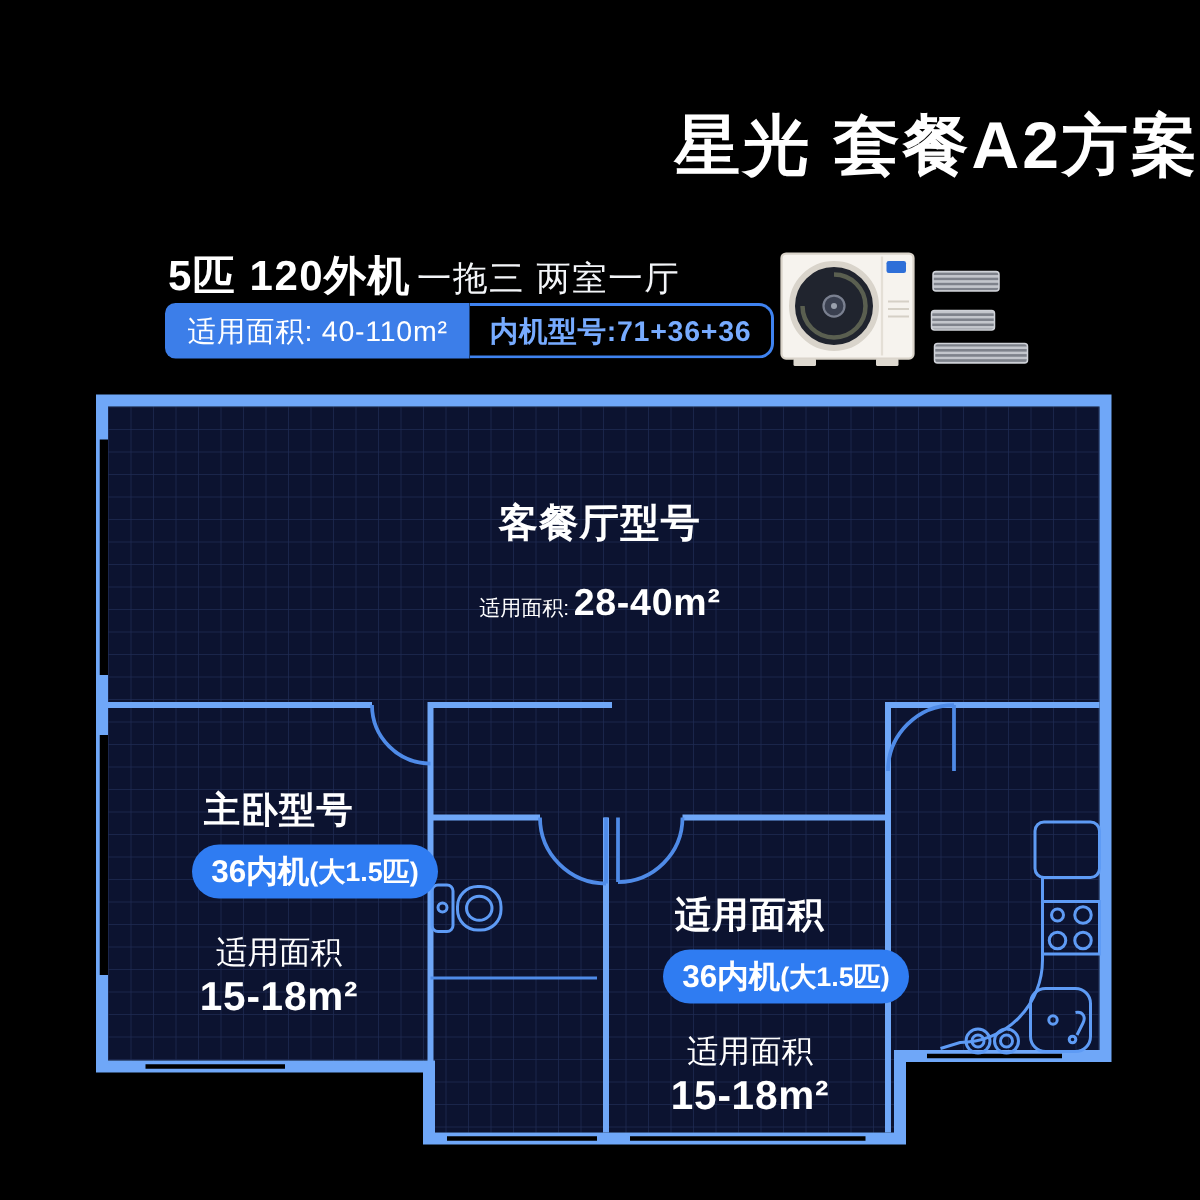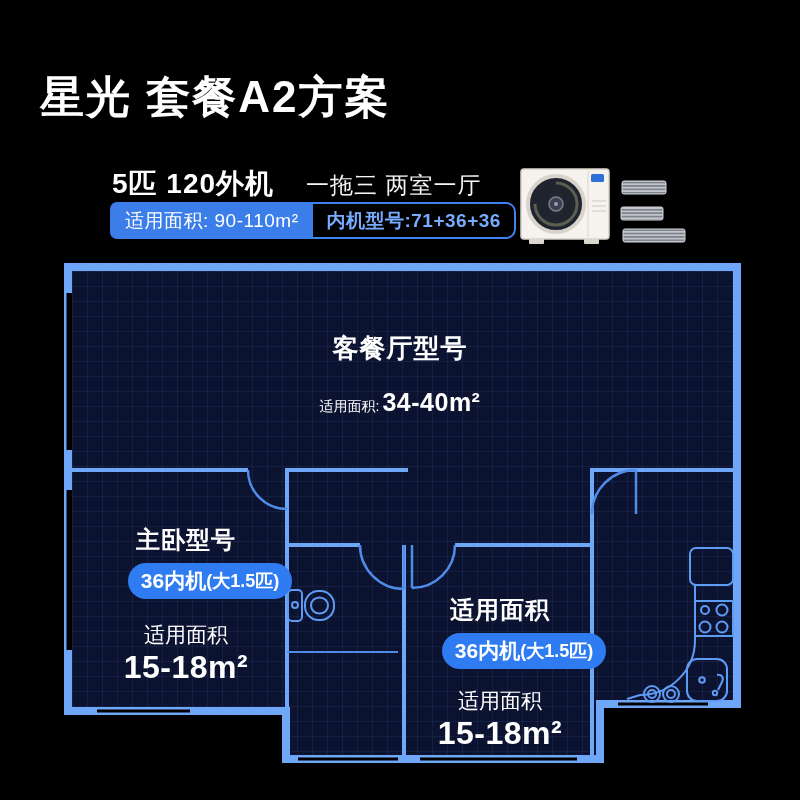--- a/index.html
+++ b/index.html
@@ -6,25 +6,25 @@
     --bg:#000000; --plan:#0C1330; --wall:#6FA7F8; --accent:#2F7CF2;
     --accent2:#3C7EE9; --door:#4F8BE8; --line:#5E9BF5; --text:#ffffff; --lightblue:#77ABFF;
   }
   *{margin:0;padding:0;box-sizing:border-box;}
   html,body{background:#000;}
   body{width:800px;height:800px;position:relative;overflow:hidden;
        font-family:"Liberation Sans","DejaVu Sans",sans-serif;color:var(--text);}
   .abs{position:absolute;}
 
   
-  .title{left:0;top:68px;width:800px;text-align:left;font-size:44px;font-weight:800;letter-spacing:2px;padding-left:40px;}
+  .title{left:0;top:68px;width:800px;text-align:right;font-size:44px;font-weight:800;letter-spacing:2px;}
 
   .spec-row{left:112px;top:165px;display:flex;align-items:baseline;gap:4px;white-space:nowrap;}
   .spec-bold{font-size:28px;font-weight:800;letter-spacing:1px;}
-  .spec-light{font-size:23px;font-weight:400;color:#F3F5F8;letter-spacing:1px;margin-left:28px;}
+  .spec-light{font-size:23px;font-weight:400;color:#F3F5F8;letter-spacing:1px;}
 
   .info-bar{left:110px;top:202px;display:flex;height:37px;}
   .info-left{background:var(--accent2);color:#fff;font-size:19px;font-weight:500;
              border-radius:7px 0 0 7px;display:flex;align-items:center;padding:0 15px;letter-spacing:.5px;}
   .info-right{border:2px solid #3F83F0;border-left:none;color:var(--lightblue);font-size:19px;font-weight:600;
               border-radius:0 10px 10px 0;display:flex;align-items:center;padding:0 13px;letter-spacing:.5px;}
 
   
   .ac-img{left:518px;top:163px;width:192px;height:86px;}
 
@@ -38,21 +38,21 @@
   .area-label{font-size:14px;font-weight:400;}
   .area-value{font-size:25px;font-weight:800;letter-spacing:.5px;}
 
   .room-block{display:flex;flex-direction:column;align-items:center;}
   .mb-block{left:86px;top:524px;width:200px;}
   .sb-block{left:400px;top:594px;width:200px;}
   .room-name{font-size:24px;font-weight:800;letter-spacing:1px;}
   .room-block .badge{margin-top:7px;height:36px;padding:0 13px;margin-left:48px;}
   .room-block .badge .model{font-size:21px;} .room-block .badge .spec{font-size:18px;}
   .room-block .area-label{margin-top:22px;font-size:21px;}
-  .room-block .area-value{font-size:32px;}
+  .room-block .area-value{font-size:27px;}
   .sb-block .area-label{margin-top:18px;}
 </style>
 </head>
 <body>
 
 <svg class="abs" style="left:0;top:0" width="800" height="800" viewBox="0 0 800 800">
   <defs>
     <pattern id="grid" x="72" y="271" width="15" height="15" patternUnits="userSpaceOnUse">
       <path d="M15,0 H0 V15" fill="none" stroke="#2B3B69" stroke-width="1" opacity="0.6"></path>
     </pattern>
@@ -124,21 +124,21 @@
 </svg>
 
 <div class="abs title">星光 套餐A2方案</div>
 
 <div class="abs spec-row">
   <span class="spec-bold">5匹 120外机</span>
   <span class="spec-light">一拖三 两室一厅</span>
 </div>
 
 <div class="abs info-bar">
-  <div class="info-left">适用面积: 90-110m²</div>
+  <div class="info-left">适用面积: 40-110m²</div>
   <div class="info-right">内机型号:71+36+36</div>
 </div>
 
 <svg class="abs ac-img" viewBox="0 0 192 86">
   <g>
     <rect x="3" y="6" width="88" height="70" rx="3" fill="#F6F3EE" stroke="#D9D3C9" stroke-width="1.5"></rect>
     <rect x="11" y="76" width="15" height="5" rx="1" fill="#DDD8CF"></rect>
     <rect x="66" y="76" width="15" height="5" rx="1" fill="#DDD8CF"></rect>
     <line x1="70" y1="8" x2="70" y2="74" stroke="#E4DFD6" stroke-width="1.5"></line>
     <circle cx="38" cy="41" r="28" fill="#20242E" stroke="#D9D4CB" stroke-width="4"></circle>
@@ -161,21 +161,21 @@
     <rect x="103" y="44" width="42" height="13" rx="2" fill="url(#slats)"></rect>
     <rect x="105" y="66" width="62" height="13" rx="2" fill="url(#slats)"></rect>
   </g>
 </svg>
 
 <div class="abs lr-row">
   <span class="lr-name">客餐厅型号</span>
 </div>
 <div class="abs lr-area">
   <span class="area-label">适用面积:</span>
-  <span class="area-value">34-40m²</span>
+  <span class="area-value">28-40m²</span>
 </div>
 
 <div class="abs room-block mb-block">
   <span class="room-name">主卧型号</span>
   <span class="badge">
     <span class="model">36内机</span>
     <span class="spec">(大1.5匹)</span>
   </span>
   <span class="area-label">适用面积</span>
   <span class="area-value">15-18m²</span>

